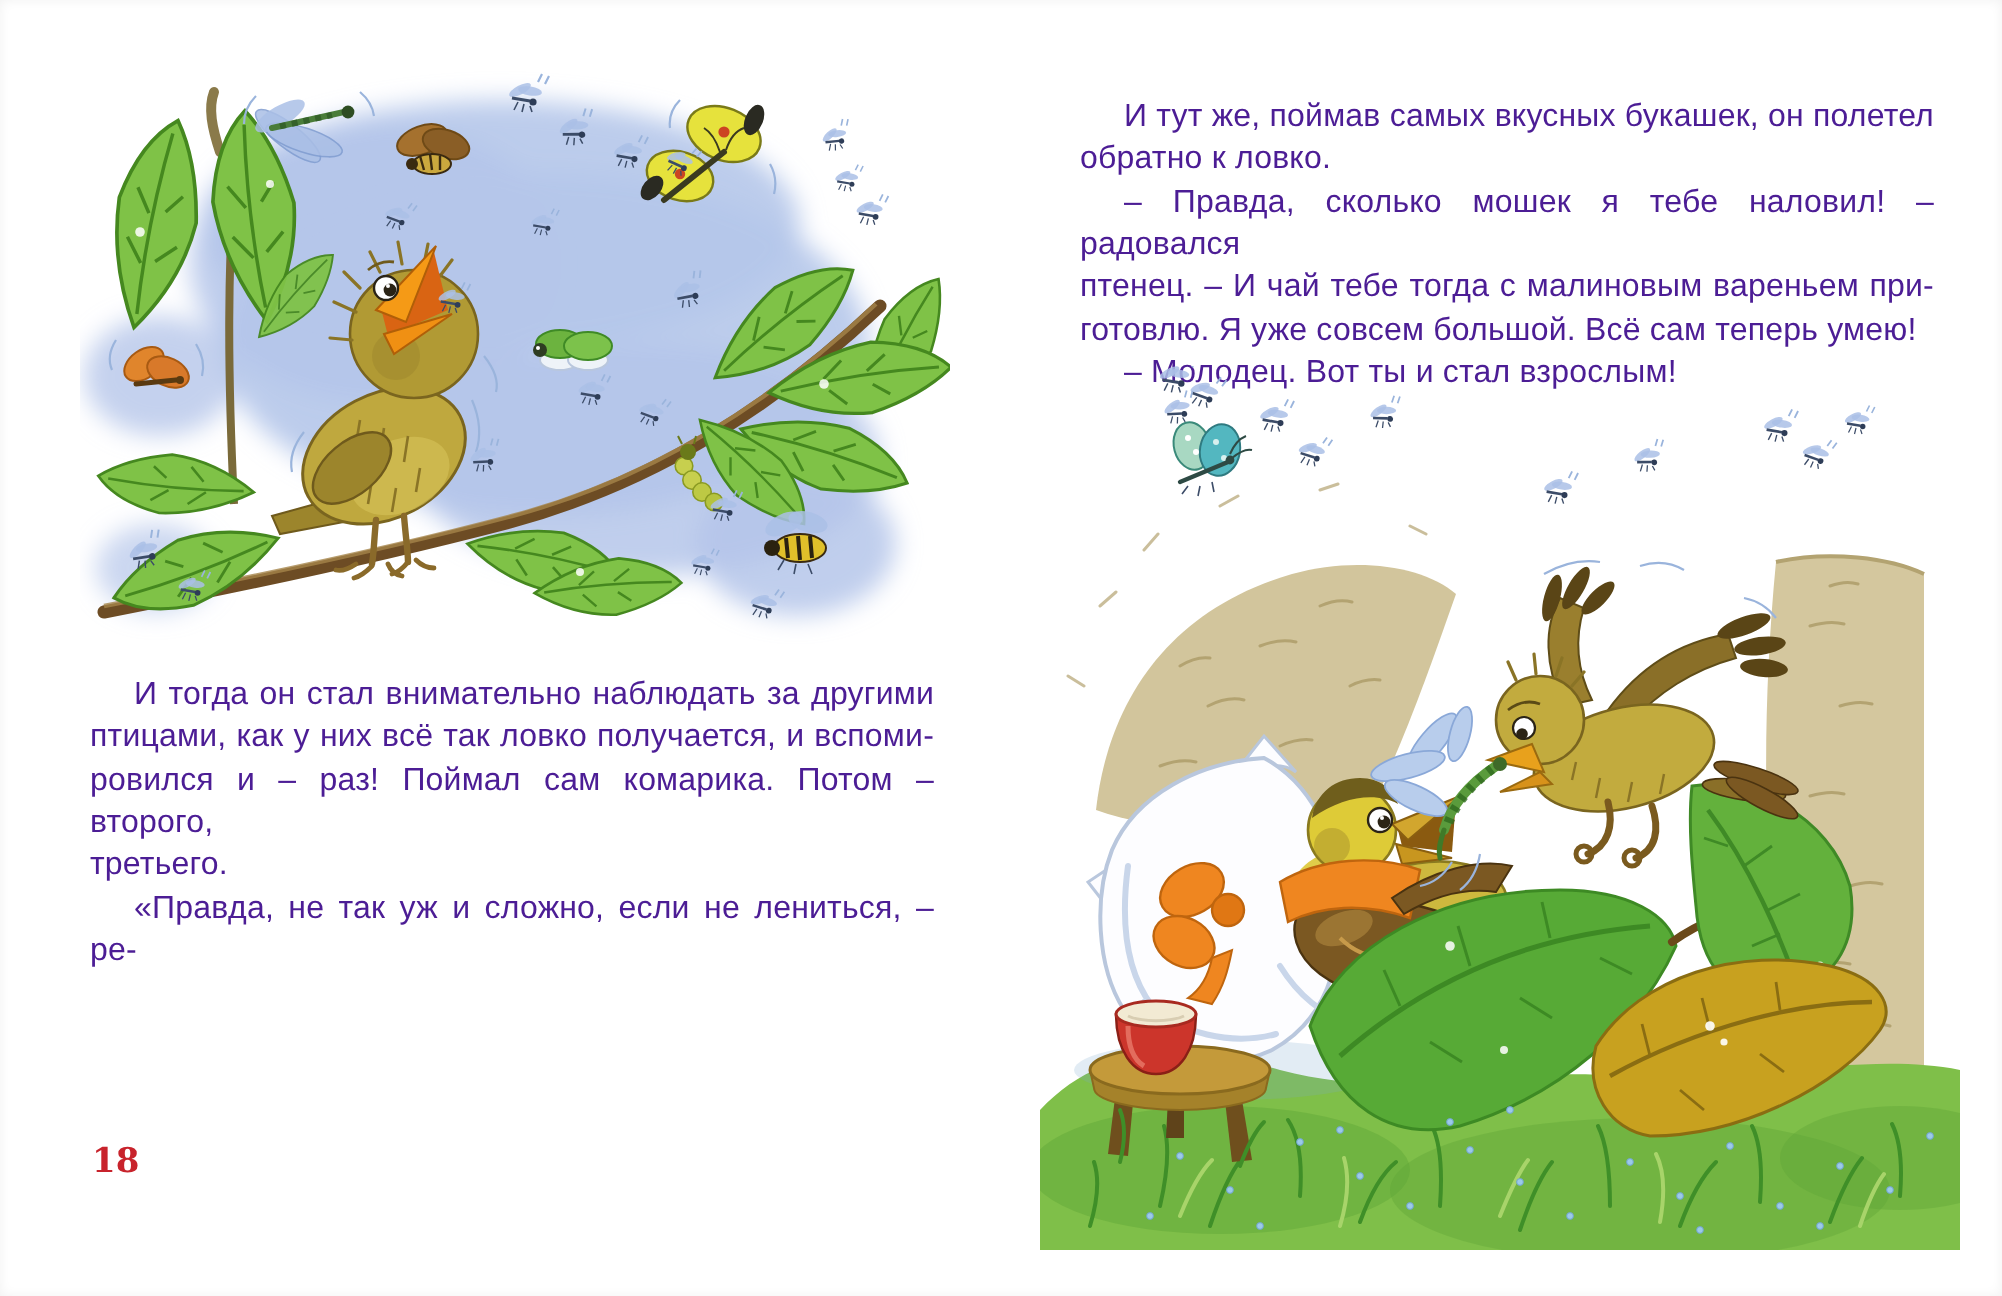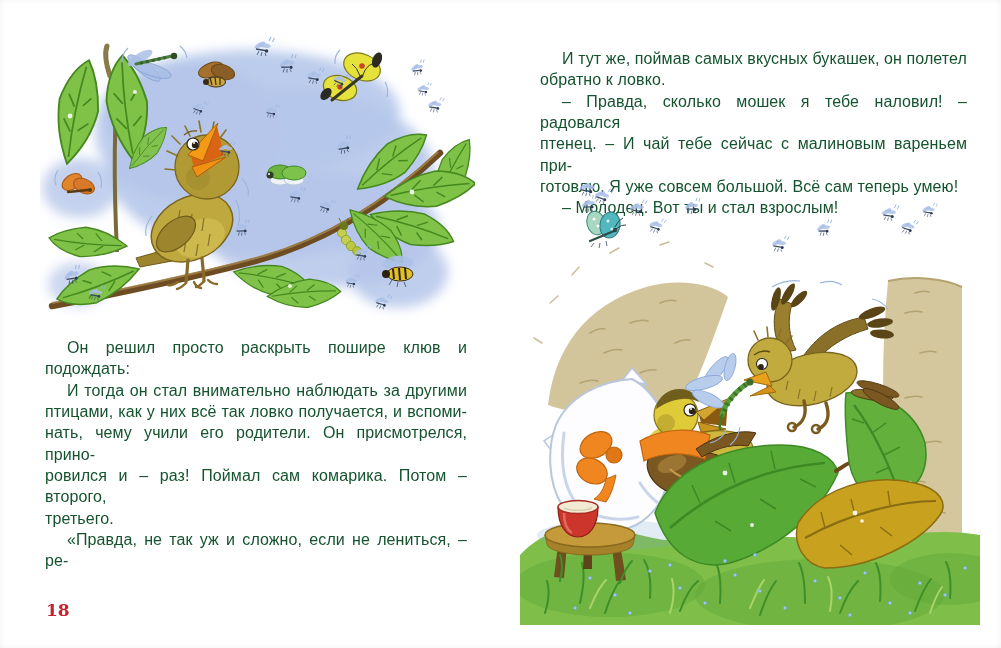--- a/index.html
+++ b/index.html
@@ -4,28 +4,28 @@
 <style>
   html,body{margin:0;padding:0;background:#fff;}
   .spread{position:relative;width:1001px;height:648px;background:#fff;overflow:hidden;
           font-family:"Liberation Sans",sans-serif;box-shadow:inset 0 0 6px rgba(0,0,0,.06);}
   .page{position:absolute;top:0;height:648px;}
   .page.left{left:0;width:500px;}
   .page.right{left:500px;width:501px;}
   .illus{position:absolute;}
   .illus-left{left:40px;top:20px;}
   .illus-right{left:20px;top:183px;}
-  .textblock{position:absolute;color:#14532d;font-size:16px;line-height:21.35px;
+  .textblock{position:absolute;color:#4c1d95;font-size:16px;line-height:21.35px;
              letter-spacing:.1px;}
   .left .textblock{left:45px;top:337px;width:422px;}
   .right .textblock{left:40px;top:48px;width:427px;}
   .line{display:block;}
   .line.j{text-align:justify;text-align-last:justify;}
   .line.ind{text-indent:22px;}
-  .pagenum{position:absolute;left:46px;top:600px;font-family:"DejaVu Serif",serif;
+  .pagenum{position:absolute;left:46px;top:571px;font-family:"DejaVu Serif",serif;
            font-weight:bold;font-size:17px;color:#c8232c;}
   
   .leafbody{fill:#7fc247;stroke:#45881f;stroke-width:1.6;}
   .leafvein{fill:none;stroke:#45881f;stroke-width:1.5;}
   .mw{fill:#aabfe6;opacity:.85;}
   .mb{stroke:#3c4c68;stroke-width:1.6;fill:none;}
   .mh{fill:#2e3d57;}
   .ml{stroke:#3c4c68;stroke-width:.8;fill:none;}
   .tick{stroke:#9ab4dc;stroke-width:1.1;fill:none;}
   .hatch{stroke:#b3a371;stroke-width:1.5;fill:none;stroke-linecap:round;}
@@ -201,40 +201,38 @@
         <use href="#mosq" transform="translate(318,234) scale(.8)"></use>
         <use href="#mosq" transform="translate(338,282) rotate(8) scale(.8)"></use>
         <use href="#mosq" transform="translate(308,262) scale(.7)"></use>
         <use href="#mosq" transform="translate(28,258) rotate(-18) scale(.9)"></use>
         <use href="#mosq" transform="translate(52,274) scale(.8)"></use>
         <use href="#mosq" transform="translate(380,70) scale(.7)"></use>
       </g>
     </svg>
 
     <div class="textblock">
-      <span class="line j ind">Он решил просто раскрыть пошире клюв и подождать:</span>
       <span class="line j ind">И тогда он стал внимательно наблюдать за другими</span>
       <span class="line j">птицами, как у них всё так ловко получается, и вспоми-</span>
-      <span class="line j">нать, чему учили его родители. Он присмотрелся, прино-</span>
       <span class="line j">ровился и – раз! Поймал сам комарика. Потом – второго,</span>
       <span class="line">третьего.</span>
       <span class="line j ind">«Правда, не так уж и сложно, если не лениться, – ре-</span>
 
     </div>
 
     <div class="pagenum">18</div>
   </section>
 
   <section class="page right">
 
     <div class="textblock">
       <span class="line j ind">И тут же, поймав самых вкусных букашек, он полетел</span>
       <span class="line">обратно к ловко.</span>
       <span class="line j ind">– Правда, сколько мошек я тебе наловил! – радовался</span>
-      <span class="line j">птенец. – И чай тебе сейчас с малиновым вареньем при-</span>
+      <span class="line j">птенец. – И чай тебе тогда с малиновым вареньем при-</span>
       <span class="line">готовлю. Я уже совсем большой. Всё сам теперь умею!</span>
       <span class="line ind">– Молодец. Вот ты и стал взрослым!</span>
     </div>
 
     <svg class="illus illus-right" width="460" height="442" viewBox="0 0 460 442">
 
       <g>
         <path d="M28,222 C34,168 64,122 126,104 C158,95 192,100 208,114 C196,148 184,182 170,212 C128,233 66,236 28,222 Z" fill="#d2c59c"></path>
         <path class="hatch" d="M60,200 q10,-4 18,-2 M84,170 q10,-5 18,-3 M110,140 q10,-4 18,-2 M140,120 q9,-4 16,-2 M70,150 q8,-5 15,-4 M120,190 q9,-4 16,-3 M155,160 q8,-4 15,-3 M95,210 q9,-3 16,-2"></path>
         <path class="hatch" d="M30,120 l8,-7 M52,92 l7,-8 M90,70 l9,-5 M140,62 l9,-3 M185,80 l8,4 M22,160 l-8,-5" opacity=".7"></path>

